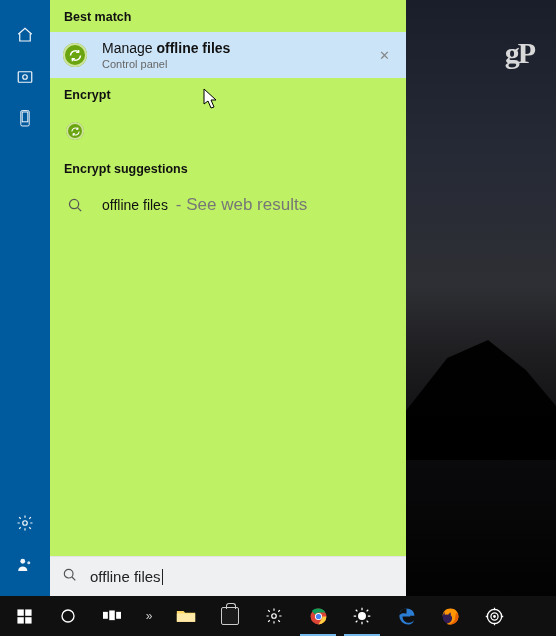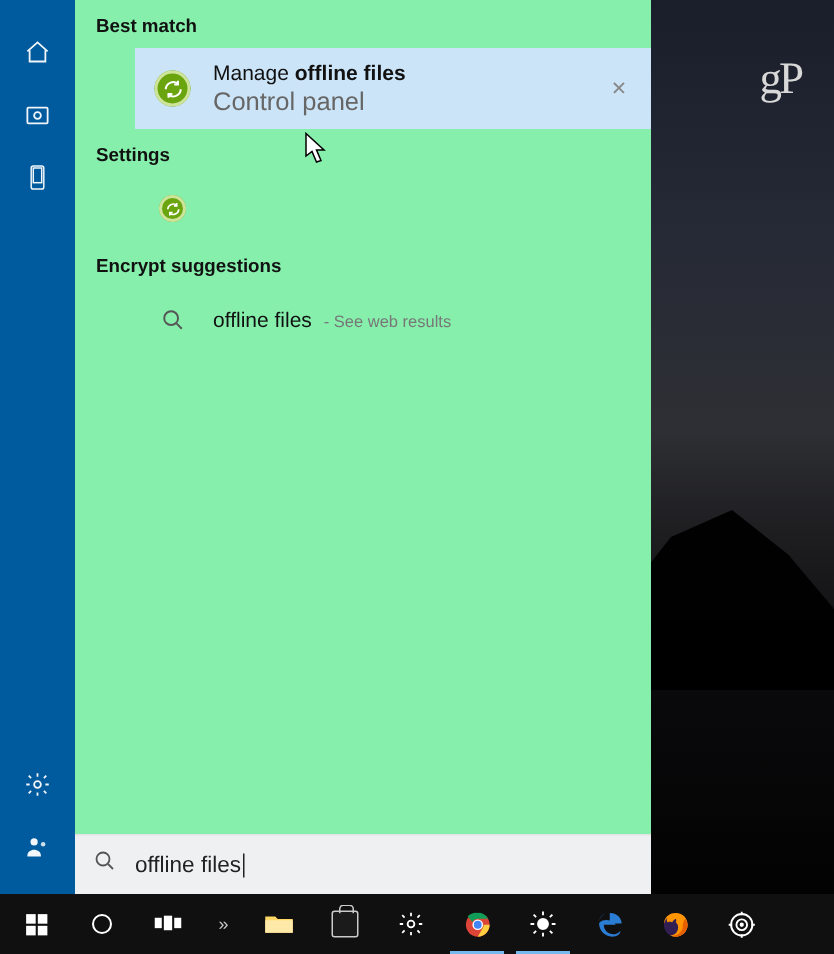--- a/index.html
+++ b/index.html
@@ -9,44 +9,44 @@
     position: absolute; inset: 0;
     background: linear-gradient(to bottom, #1a1e2a 0%, #262a36 25%, #2e2f34 45%, #1f1f22 55%, #0a0a0c 72%, #000000 100%);
   }
   .hill {
     position: absolute; left: 405px; right: 0; top: 340px; height: 120px;
     background: #000; clip-path: polygon(0% 60%, 28% 15%, 55% 0%, 80% 25%, 100% 55%, 100% 100%, 0% 100%);
     opacity: .95;
   }
   .watermark {
     position: absolute; top: 36px; right: 22px;
-    color: #d8d8d8; font-family: Georgia, "Times New Roman", serif; font-size: 30px; font-weight: 400;
+    color: #d8d8d8; font-family: Georgia, "Times New Roman", serif; font-size: 30px; font-weight: 700;
     letter-spacing: -2px;
   }
   .sidebar {
     position: absolute; left: 0; top: 0; width: 50px; height: 596px;
     background: #005a9e; display: flex; flex-direction: column; align-items: center;
     padding-top: 14px; color: #fff;
   }
   .sidebar .side-icon { width: 50px; height: 42px; display: flex; align-items: center; justify-content: center; opacity: .95; }
   .sidebar .side-spacer { flex: 1; }
   .panel {
-    position: absolute; left: 50px; top: 0; width: 384px; height: 596px;
-    background: #86efac; display: flex; flex-direction: column; color: #000;
+    position: absolute; left: 50px; top: 0; width: 356px; height: 596px;
+    background: #bef264; display: flex; flex-direction: column; color: #000;
   }
   .group-header { font-size: 12.5px; font-weight: 600; padding: 10px 14px 8px; color: #111; }
-  .item { display: flex; align-items: center; padding: 8px 14px 8px 12px; position: relative; margin-left: 40px; }
+  .item { display: flex; align-items: center; padding: 8px 14px 8px 12px; position: relative; }
   .item .ico { width: 26px; height: 26px; margin-right: 14px; display:flex; align-items:center; justify-content:center; }
   .item.selected { background: #cce4f7; }
   .item .txt { display: flex; flex-direction: column; }
   .title-line { font-size: 14px; color: #111; }
   .title-line b { font-weight: 600; }
-  .subtitle { font-size: 17px; color: #666; margin-top: 2px; }
+  .subtitle { font-size: 11px; color: #666; margin-top: 2px; }
   .close-x { position: absolute; right: 16px; top: 50%; transform: translateY(-50%); color: #888; font-size: 13px; }
-  .hint { font-size: 11px; color: #777; margin-left: 4px; }
+  .hint { font-size: 17px; color: #777; margin-left: 4px; }
   .body-fill { flex: 1; }
   .searchbox {
     height: 40px; background: #eef0f2; display: flex; align-items: center; padding: 0 12px;
     border-top: 1px solid #e1e3e5;
   }
   .searchbox .mag { margin-right: 12px; color: #555; }
   .search-text { font-size: 15px; color: #222; position: relative; }
   .caret { display:inline-block; width:1px; height:16px; background:#222; vertical-align:-2px; margin-left:1px; animation: blink 1s steps(1) infinite; }
   @keyframes blink { 50% { opacity:0; } }
   .taskbar {
@@ -125,21 +125,21 @@
       </div>
       <div class="txt">
         <div class="title-line">
           <span>Manage </span><b>offline files</b>
         </div>
         <div class="subtitle">Control panel</div>
       </div>
       <div class="close-x">✕</div>
     </div>
 
-    <div class="group-header">Settings</div>
+    <div class="group-header">Encrypt</div>
 
     <div class="item">
       <div class="ico">
         <div class="sync-badge" style="width:18px;height:18px;">
           <svg width="11" height="11" viewBox="0 0 24 24" fill="none" stroke="#fff" stroke-width="2.4">
               <path d="M4 12a8 8 0 0 1 13.6-5.3M20 12a8 8 0 0 1-13.6 5.3"></path>
               <path d="M17 3v4h-4M7 21v-4h4"></path>
             </svg>
         </div>
       </div>

